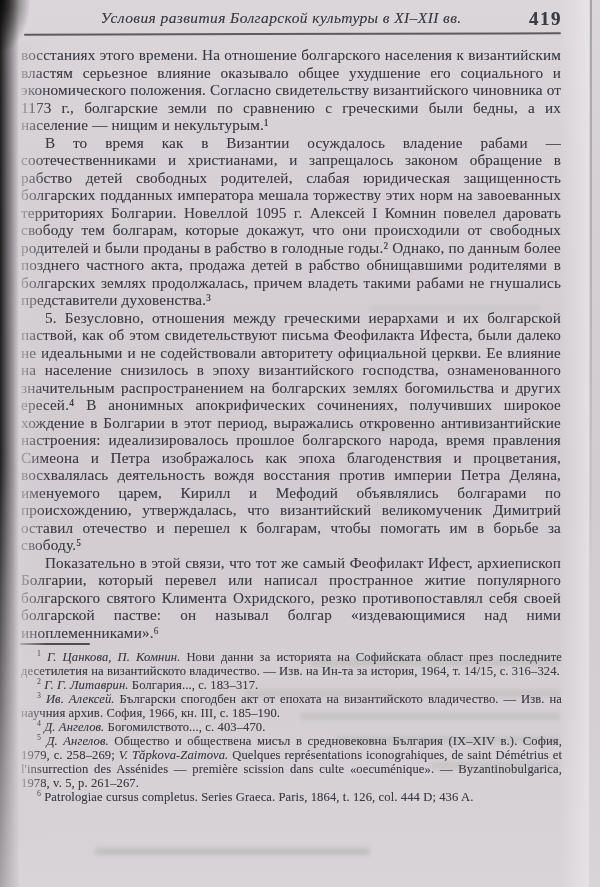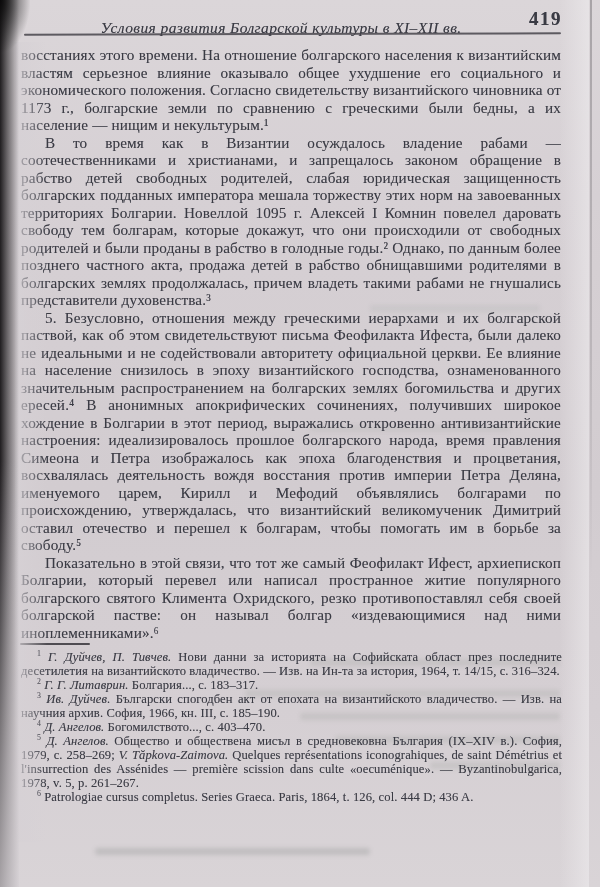--- a/index.html
+++ b/index.html
@@ -11,21 +11,20 @@
     font-family:"Liberation Serif","DejaVu Serif",serif;
     color:#3a3b44;
   }
   
   .header{position:absolute;top:9px;left:30px;right:38px;height:24px;z-index:2;}
   .running-title{
     position:absolute;left:0;right:30px;text-align:center;
     font-style:italic;font-size:15.5px;letter-spacing:.4px;
     text-shadow:0 0 .6px rgba(58,59,68,.45);
     white-space:nowrap;
-    margin-top:10px;
   }
   .page-number{
     position:absolute;right:0;top:-1px;font-size:19px;font-weight:600;
     letter-spacing:1.5px;text-shadow:0 0 .6px rgba(58,59,68,.5);
   }
   .header-rule{
     position:absolute;top:33px;left:24px;width:537px;height:2px;
     background:rgba(70,68,75,.85);transform:rotate(-.15deg);z-index:2;
     border-radius:1px;
   }
@@ -105,23 +104,23 @@
 
   <div class="body-text">
       <p class="para">восстаниях этого времени. На отношение болгарского населения к византийским властям серьезное влияние оказывало общее ухудшение его социального и экономического положения. Согласно свидетельству византийского чиновника от 1173 г., болгарские земли по сравнению с греческими были бедны, а их население — нищим и некультурым.¹</p>
       <p class="para indent">В то время как в Византии осуждалось владение рабами — соотечественниками и христианами, и запрещалось законом обращение в рабство детей свободных родителей, слабая юридическая защищенность болгарских подданных императора мешала торжеству этих норм на завоеванных территориях Болгарии. Новеллой 1095 г. Алексей I Комнин повелел даровать свободу тем болгарам, которые докажут, что они происходили от свободных родителей и были проданы в рабство в голодные годы.² Однако, по данным более позднего частного акта, продажа детей в рабство обнищавшими родителями в болгарских землях продолжалась, причем владеть такими рабами не гнушались представители духовенства.³</p>
       <p class="para indent">5. Безусловно, отношения между греческими иерархами и их болгарской паствой, как об этом свидетельствуют письма Феофилакта Ифеста, были далеко не идеальными и не содействовали авторитету официальной церкви. Ее влияние на население снизилось в эпоху византийского господства, ознаменованного значительным распространением на болгарских землях богомильства и других ересей.⁴ В анонимных апокрифических сочинениях, получивших широкое хождение в Болгарии в этот период, выражались откровенно антивизантийские настроения: идеализировалось прошлое болгарского народа, время правления Симеона и Петра изображалось как эпоха благоденствия и процветания, восхвалялась деятельность вождя восстания против империи Петра Деляна, именуемого царем, Кирилл и Мефодий объявлялись болгарами по происхождению, утверждалась, что византийский великомученик Димитрий оставил отечество и перешел к болгарам, чтобы помогать им в борьбе за свободу.⁵</p>
       <p class="para indent">Показательно в этой связи, что тот же самый Феофилакт Ифест, архиепископ Болгарии, который перевел или написал пространное житие популярного болгарского святого Климента Охридского, резко противопоставлял себя своей болгарской пастве: он называл болгар «издевающимися над ними иноплеменниками».⁶</p>
     </div>
 
   <div class="footnote-rule"></div>
   <div class="footnotes">
-      <p class="footnote"><sup>1</sup> <i>Г. Дуйчев, П. Тивчев.</i><span> Нови данни за историята на Софийската област през последните десетилетия на византийското владичество. — Изв. на Ин-та за история, 1964, т. 14/15, с. 316–324.</span></p>
+      <p class="footnote"><sup>1</sup> <i>Г. Цанкова, П. Комнин.</i><span> Нови данни за историята на Софийската област през последните десетилетия на византийското владичество. — Изв. на Ин-та за история, 1964, т. 14/15, с. 316–324.</span></p>
       <p class="footnote"><sup>2</sup> <i>Г. Г. Литаврин.</i><span> Болгария..., с. 183–317.</span></p>
-      <p class="footnote"><sup>3</sup> <i>Ив. Дуйчев.</i><span> Български спогодбен акт от епохата на византийското владичество. — Изв. на научния архив. София, 1966, кн. III, с. 185–190.</span></p>
+      <p class="footnote"><sup>3</sup> <i>Ив. Алексей.</i><span> Български спогодбен акт от епохата на византийското владичество. — Изв. на научния архив. София, 1966, кн. III, с. 185–190.</span></p>
       <p class="footnote"><sup>4</sup> <i>Д. Ангелов.</i><span> Богомилството..., с. 403–470.</span></p>
       <p class="footnote"><sup>5</sup> <i>Д. Ангелов.</i><span> Общество и обществена мисъл в средновековна България (IX–XIV в.). София, 1979, с. 258–269; </span><i>V. Tăpkova-Zaimova.</i><span> Quelques représentations iconograhiques, de saint Démétrius et l'insurrection des Assénides — première scission dans culte «oecuménique». — Byzantinobulgarica, 1978, v. 5, p. 261–267.</span></p>
       <p class="footnote"><sup>6</sup> <span>Patrologiae cursus completus. Series Graeca. Paris, 1864, t. 126, col. 444 D; 436 A.</span></p>
     </div>
 
   <div class="smudge s1"></div>
   <div class="smudge s2"></div>
   <div class="smudge s3"></div>
   <div class="smudge s4"></div>
   <div class="smudge s5"></div>

